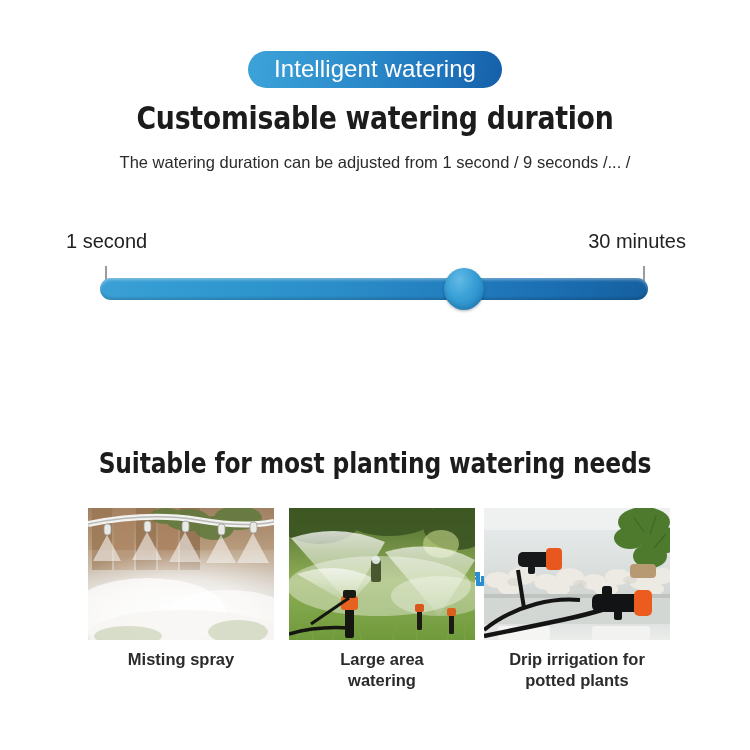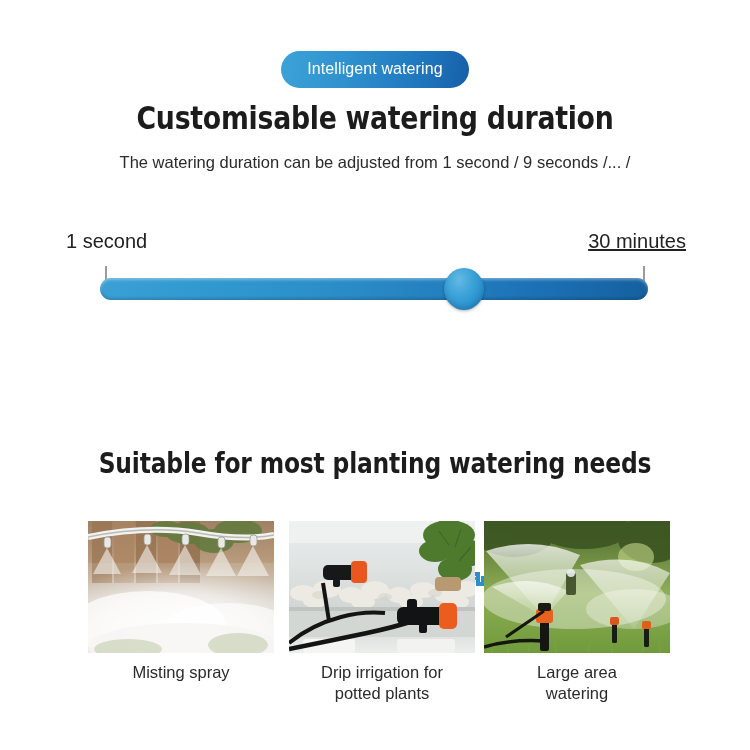--- a/index.html
+++ b/index.html
@@ -25,21 +25,21 @@
     width: 750px;
     display: flex;
     justify-content: center;
   }
   .badge {
     display: inline-block;
     padding: 7px 26px 8px 26px;
     border-radius: 20px;
     background: linear-gradient(100deg, #3ca3d8 0%, #2e8fcd 38%, #1e73bb 78%, #155fa8 100%);
     color: #ffffff;
-    font-size: 16px;
+    font-size: 24px;
     line-height: 22px;
     letter-spacing: 0.1px;
     white-space: nowrap;
   }
 
   
   .h-main {
     position: absolute;
     top: 99px;
     left: 0;
@@ -107,21 +107,20 @@
     white-space: nowrap;
   }
   .lbl-max {
     position: absolute;
     right: 4px;
     top: 0;
     font-size: 20px;
     line-height: 26px;
     color: #222;
     white-space: nowrap;
-    text-decoration: underline;
   }
 
   .tick {
     position: absolute;
     top: 38px;
     width: 2px;
     height: 17px;
     background: #9b9b9b;
   }
   .tick.left  { left: 105px; }
@@ -165,22 +164,23 @@
   
   .cards {
     position: absolute;
     top: 508px;
     left: 0;
     width: 750px;
     height: 210px;
   }
   .card {
     position: absolute;
-    top: 13px;
+    top: 0;
     width: 186px;
+    font-weight: bold;
   }
   .card:nth-child(1) { left: 88px; }
   .card:nth-child(2) { left: 289px; }
   .card:nth-child(3) { left: 484px; }
 
   .photo {
     width: 186px;
     height: 132px;
     overflow: hidden;
     position: relative;
@@ -306,20 +306,90 @@
     <div class="cap">
       <div>Misting spray</div>
       <div></div>
     </div>
   </div>
 
   <div class="card">
     <div class="photo">
       <svg viewBox="0 0 186 132" preserveAspectRatio="none">
         <defs>
+          <linearGradient id="lawnBg" x1="0" y1="0" x2="0" y2="1">
+            <stop offset="0" stop-color="#4d6b2c"></stop>
+            <stop offset="0.26" stop-color="#6d8a41"></stop>
+            <stop offset="0.55" stop-color="#8fae55"></stop>
+            <stop offset="1" stop-color="#6f9a3c"></stop>
+          </linearGradient>
+          <linearGradient id="sprayG" x1="0" y1="0" x2="0" y2="1">
+            <stop offset="0" stop-color="#ffffff" stop-opacity="0.90"></stop>
+            <stop offset="1" stop-color="#ffffff" stop-opacity="0.10"></stop>
+          </linearGradient>
+        </defs>
+        <rect width="186" height="132" fill="url(#lawnBg)"></rect>
+
+        <g fill="#3c5522" opacity="0.9">
+          <ellipse cx="30" cy="14" rx="40" ry="22"></ellipse>
+          <ellipse cx="100" cy="8" rx="46" ry="20"></ellipse>
+          <ellipse cx="168" cy="18" rx="34" ry="24"></ellipse>
+        </g>
+
+        <ellipse cx="152" cy="36" rx="18" ry="14" fill="#c7d98a" opacity="0.6"></ellipse>
+
+        <g fill="url(#sprayG)">
+          <path d="M60 96 L2 30 Q50 14 96 34 Z" opacity="0.85"></path>
+          <path d="M150 108 L96 44 Q146 30 186 52 Z" opacity="0.75"></path>
+          <path d="M60 96 L8 66 Q48 52 84 70 Z" opacity="0.70"></path>
+        </g>
+
+        <ellipse cx="90" cy="78" rx="92" ry="30" fill="#ffffff" opacity="0.38"></ellipse>
+        <ellipse cx="150" cy="88" rx="48" ry="20" fill="#ffffff" opacity="0.32"></ellipse>
+
+        <rect x="82" y="52" width="10" height="22" rx="2" fill="#35431f" opacity="0.85"></rect>
+        <circle cx="87" cy="52" r="4" fill="#e6eef0" opacity="0.9"></circle>
+
+        <g stroke="#79a33e" stroke-width="1.6" opacity="0.85" fill="none">
+          <path d="M8 132 q2 -18 6 -24"></path>
+          <path d="M24 132 q-2 -16 2 -22"></path>
+          <path d="M44 132 q3 -18 7 -22"></path>
+          <path d="M72 132 q-3 -18 1 -24"></path>
+          <path d="M104 132 q3 -16 6 -22"></path>
+          <path d="M128 132 q-2 -18 3 -24"></path>
+          <path d="M158 132 q3 -16 6 -22"></path>
+          <path d="M176 132 q-2 -14 1 -20"></path>
+        </g>
+
+        <g>
+          <rect x="56" y="100" width="9" height="30" rx="2" fill="#14160f"></rect>
+          <rect x="52" y="88" width="17" height="14" rx="3" fill="#e8621f"></rect>
+          <rect x="54" y="82" width="13" height="8" rx="2" fill="#1a1c14"></rect>
+          <path d="M60 90 L22 116" stroke="#14160f" stroke-width="3" fill="none"></path>
+          <path d="M0 126 Q28 118 60 120" stroke="#14160f" stroke-width="3.5" fill="none"></path>
+        </g>
+
+        <g>
+          <rect x="128" y="102" width="5" height="20" rx="1.5" fill="#1a1c14"></rect>
+          <rect x="126" y="96" width="9" height="8" rx="2" fill="#d9571b"></rect>
+          <rect x="160" y="106" width="5" height="20" rx="1.5" fill="#1a1c14"></rect>
+          <rect x="158" y="100" width="9" height="8" rx="2" fill="#dd5f1c"></rect>
+        </g>
+      </svg>
+    </div>
+    <div class="cap">
+      <div>Large area</div>
+      <div>watering</div>
+    </div>
+  </div>
+
+  <div class="card">
+    <div class="photo">
+      <svg viewBox="0 0 186 132" preserveAspectRatio="none">
+        <defs>
           <linearGradient id="dripBg" x1="0" y1="0" x2="0" y2="1">
             <stop offset="0" stop-color="#e9eced"></stop>
             <stop offset="0.35" stop-color="#dfe3e2"></stop>
             <stop offset="0.72" stop-color="#cfd4d2"></stop>
             <stop offset="1" stop-color="#eceeec"></stop>
           </linearGradient>
         </defs>
         <rect width="186" height="132" fill="url(#dripBg)"></rect>
 
         <rect x="0" y="0" width="186" height="22" fill="#eef1f0"></rect>
@@ -379,83 +449,13 @@
           <rect x="130" y="102" width="8" height="10" rx="2" fill="#121315"></rect>
         </g>
       </svg>
     </div>
     <div class="cap">
       <div>Drip irrigation for</div>
       <div>potted plants</div>
     </div>
   </div>
 
-  <div class="card">
-    <div class="photo">
-      <svg viewBox="0 0 186 132" preserveAspectRatio="none">
-        <defs>
-          <linearGradient id="lawnBg" x1="0" y1="0" x2="0" y2="1">
-            <stop offset="0" stop-color="#4d6b2c"></stop>
-            <stop offset="0.26" stop-color="#6d8a41"></stop>
-            <stop offset="0.55" stop-color="#8fae55"></stop>
-            <stop offset="1" stop-color="#6f9a3c"></stop>
-          </linearGradient>
-          <linearGradient id="sprayG" x1="0" y1="0" x2="0" y2="1">
-            <stop offset="0" stop-color="#ffffff" stop-opacity="0.90"></stop>
-            <stop offset="1" stop-color="#ffffff" stop-opacity="0.10"></stop>
-          </linearGradient>
-        </defs>
-        <rect width="186" height="132" fill="url(#lawnBg)"></rect>
-
-        <g fill="#3c5522" opacity="0.9">
-          <ellipse cx="30" cy="14" rx="40" ry="22"></ellipse>
-          <ellipse cx="100" cy="8" rx="46" ry="20"></ellipse>
-          <ellipse cx="168" cy="18" rx="34" ry="24"></ellipse>
-        </g>
-
-        <ellipse cx="152" cy="36" rx="18" ry="14" fill="#c7d98a" opacity="0.6"></ellipse>
-
-        <g fill="url(#sprayG)">
-          <path d="M60 96 L2 30 Q50 14 96 34 Z" opacity="0.85"></path>
-          <path d="M150 108 L96 44 Q146 30 186 52 Z" opacity="0.75"></path>
-          <path d="M60 96 L8 66 Q48 52 84 70 Z" opacity="0.70"></path>
-        </g>
-
-        <ellipse cx="90" cy="78" rx="92" ry="30" fill="#ffffff" opacity="0.38"></ellipse>
-        <ellipse cx="150" cy="88" rx="48" ry="20" fill="#ffffff" opacity="0.32"></ellipse>
-
-        <rect x="82" y="52" width="10" height="22" rx="2" fill="#35431f" opacity="0.85"></rect>
-        <circle cx="87" cy="52" r="4" fill="#e6eef0" opacity="0.9"></circle>
-
-        <g stroke="#79a33e" stroke-width="1.6" opacity="0.85" fill="none">
-          <path d="M8 132 q2 -18 6 -24"></path>
-          <path d="M24 132 q-2 -16 2 -22"></path>
-          <path d="M44 132 q3 -18 7 -22"></path>
-          <path d="M72 132 q-3 -18 1 -24"></path>
-          <path d="M104 132 q3 -16 6 -22"></path>
-          <path d="M128 132 q-2 -18 3 -24"></path>
-          <path d="M158 132 q3 -16 6 -22"></path>
-          <path d="M176 132 q-2 -14 1 -20"></path>
-        </g>
-
-        <g>
-          <rect x="56" y="100" width="9" height="30" rx="2" fill="#14160f"></rect>
-          <rect x="52" y="88" width="17" height="14" rx="3" fill="#e8621f"></rect>
-          <rect x="54" y="82" width="13" height="8" rx="2" fill="#1a1c14"></rect>
-          <path d="M60 90 L22 116" stroke="#14160f" stroke-width="3" fill="none"></path>
-          <path d="M0 126 Q28 118 60 120" stroke="#14160f" stroke-width="3.5" fill="none"></path>
-        </g>
-
-        <g>
-          <rect x="128" y="102" width="5" height="20" rx="1.5" fill="#1a1c14"></rect>
-          <rect x="126" y="96" width="9" height="8" rx="2" fill="#d9571b"></rect>
-          <rect x="160" y="106" width="5" height="20" rx="1.5" fill="#1a1c14"></rect>
-          <rect x="158" y="100" width="9" height="8" rx="2" fill="#dd5f1c"></rect>
-        </g>
-      </svg>
-    </div>
-    <div class="cap">
-      <div>Large area</div>
-      <div>watering</div>
-    </div>
-  </div>
-
 </div>
 
 </body></html>

